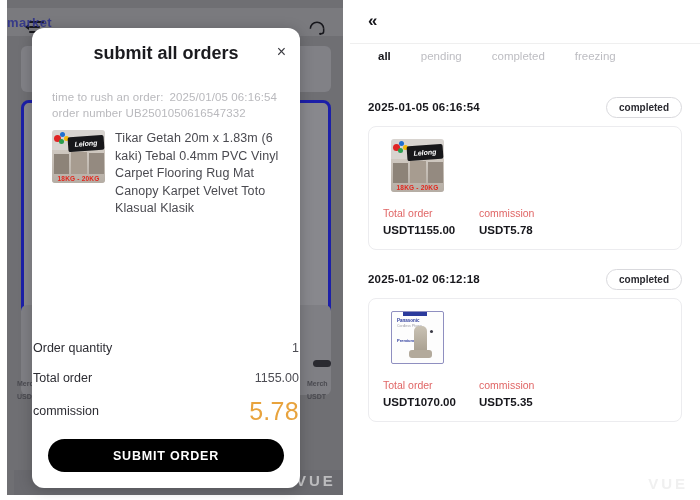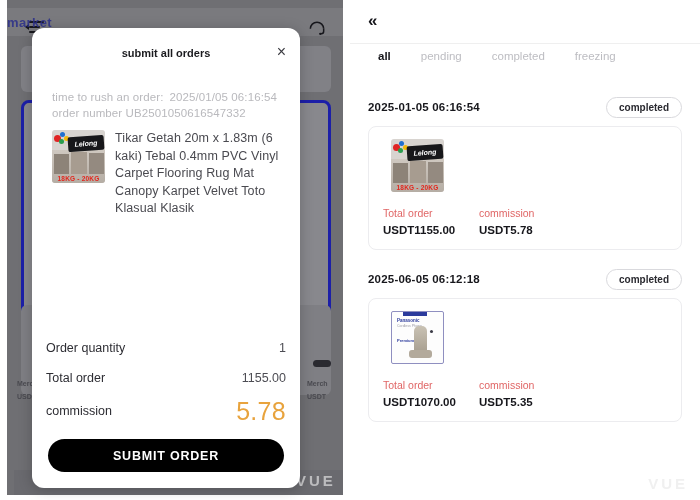--- a/index.html
+++ b/index.html
@@ -90,21 +90,21 @@
     background:#ffffff; border-radius:12px;
     box-shadow:0 2px 14px rgba(0,0,0,.22);
     display:flex; flex-direction:column;
     overflow:hidden;
   }
   .modal-header {
     position:relative; height:50px; flex:0 0 auto;
     display:flex; align-items:center; justify-content:center;
   }
   .modal-title {
-    font-size:11px; font-weight:700; color:#1b1b1f;
+    font-size:18px; font-weight:700; color:#1b1b1f;
   }
   .modal-close {
     position:absolute; right:14px; top:16px;
     font-size:16px; line-height:1; color:#3a3a40; cursor:pointer;
     font-weight:400;
   }
   .modal-body {
     flex:1 1 auto; padding:0 20px; position:relative; overflow:hidden;
   }
   .meta-line {
@@ -157,21 +157,21 @@
     font-size:6.5px; font-weight:700; color:#e3261d; text-align:center;
     letter-spacing:.2px;
   }
 
   .fade-mask{
     position:absolute; left:14px; right:14px; bottom:0; height:22px;
     background:linear-gradient(180deg, rgba(255,255,255,0) 0%, #ffffff 75%);
     pointer-events:none;
   }
 
-  .modal-summary { flex:0 0 auto; padding:0 14px 0; }
+  .modal-summary { flex:0 0 auto; padding:0 1px 0; }
   .sum-row {
     display:flex; align-items:center; justify-content:space-between;
     height:30px;
   }
   .sum-label { font-size:12.5px; color:#2d2d33; }
   .sum-value { font-size:12.5px; color:#4d4d54; }
   .sum-row.commission { height:36px; }
   .sum-row.commission .sum-value {
     font-size:25px; color:#e8a33d; font-weight:400; letter-spacing:.3px;
   }
@@ -412,21 +412,21 @@
           </div>
           <div class="card-values">
             <div class="card-value col-a">USDT1155.00</div>
             <div class="card-value col-b">USDT5.78</div>
           </div>
         </div>
       </div>
 
       <div class="order-group">
         <div class="order-head">
-          <div class="order-date">2025-06-05 06:12:18</div>
+          <div class="order-date">2025-01-02 06:12:18</div>
           <div class="status-badge">completed</div>
         </div>
         <div class="order-card">
           <div class="card-thumb-wrap">
             <div class="card-thumb phone-prod">
               <div class="pp-banner"></div>
               <div class="pp-brand">Panasonic</div>
               <div class="pp-sub">Cordless Phone</div>
               <div class="pp-body"></div>
               <div class="pp-base"></div>

